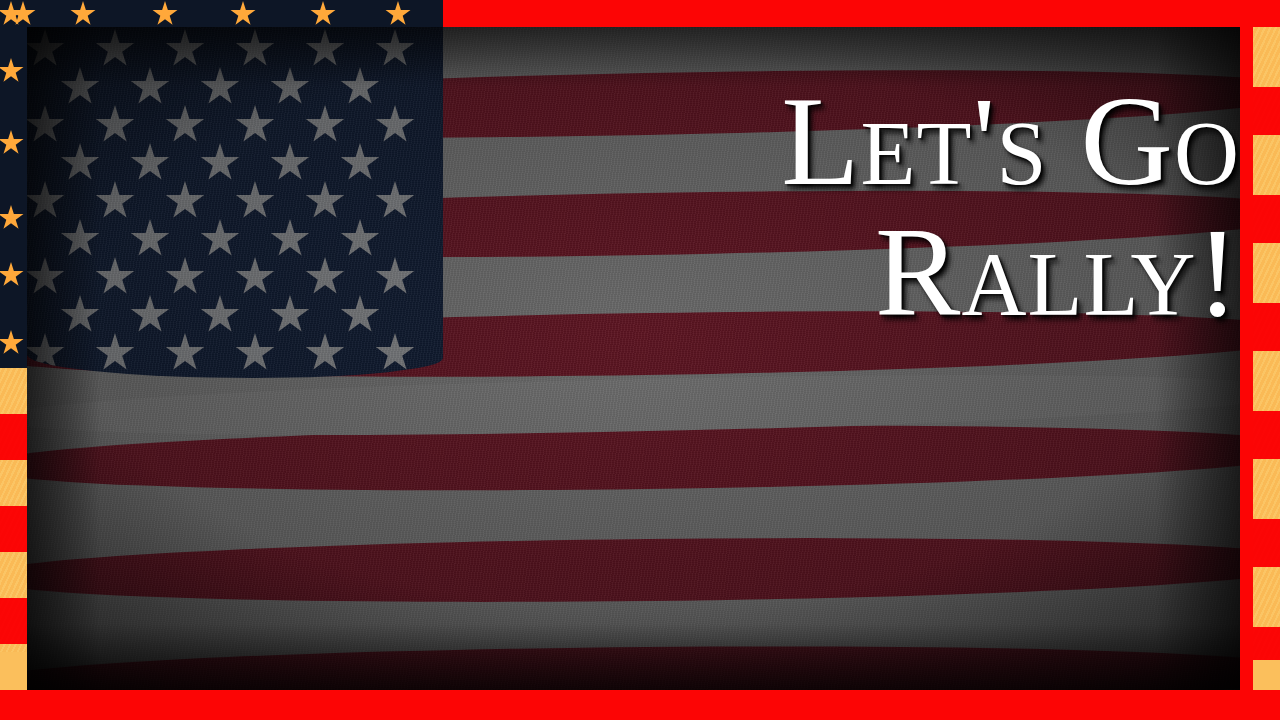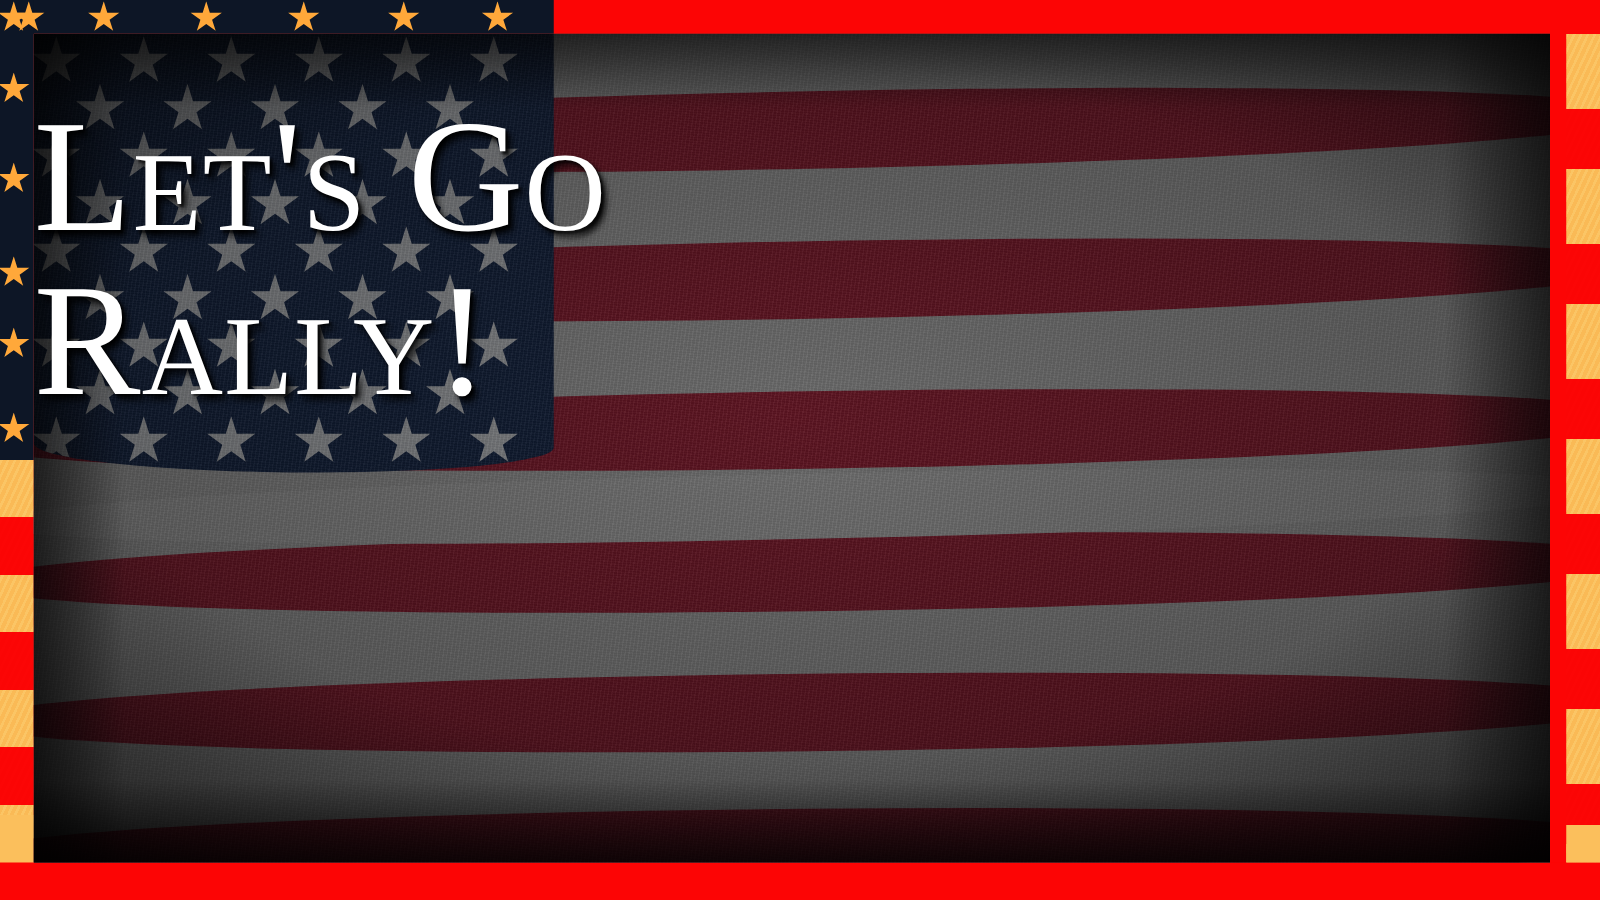--- a/index.html
+++ b/index.html
@@ -213,21 +213,21 @@
         rgba(0,0,0,0.60) 100%);
   }
 
   
   .text-wrap {
     position: absolute;
     inset: 0;
     z-index: 20;
     display: flex;
     flex-direction: column;
-    align-items: flex-start;
+    align-items: flex-end;
     pointer-events: none;
   }
 
   .title-line {
     color: #ffffff;
     font-variant: small-caps;
     font-weight: normal;
     letter-spacing: 1px;
     line-height: 0.98;
     text-shadow:

